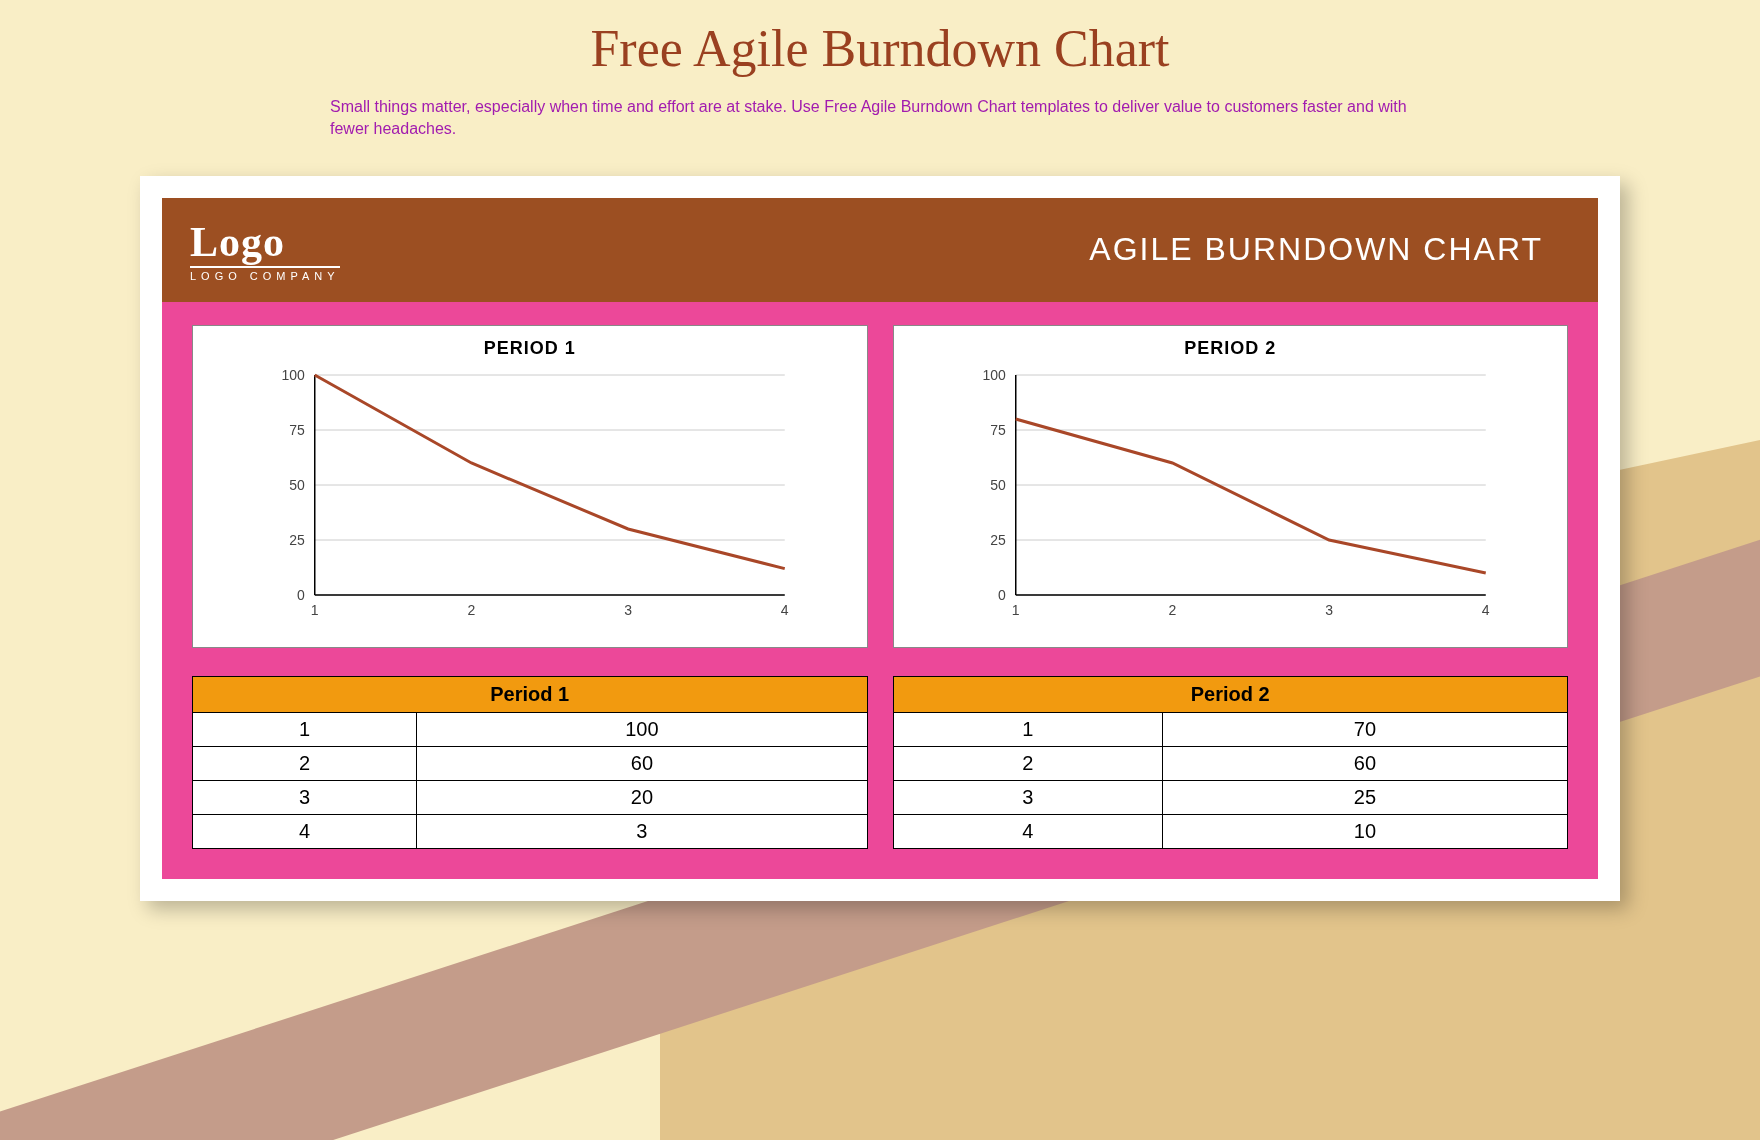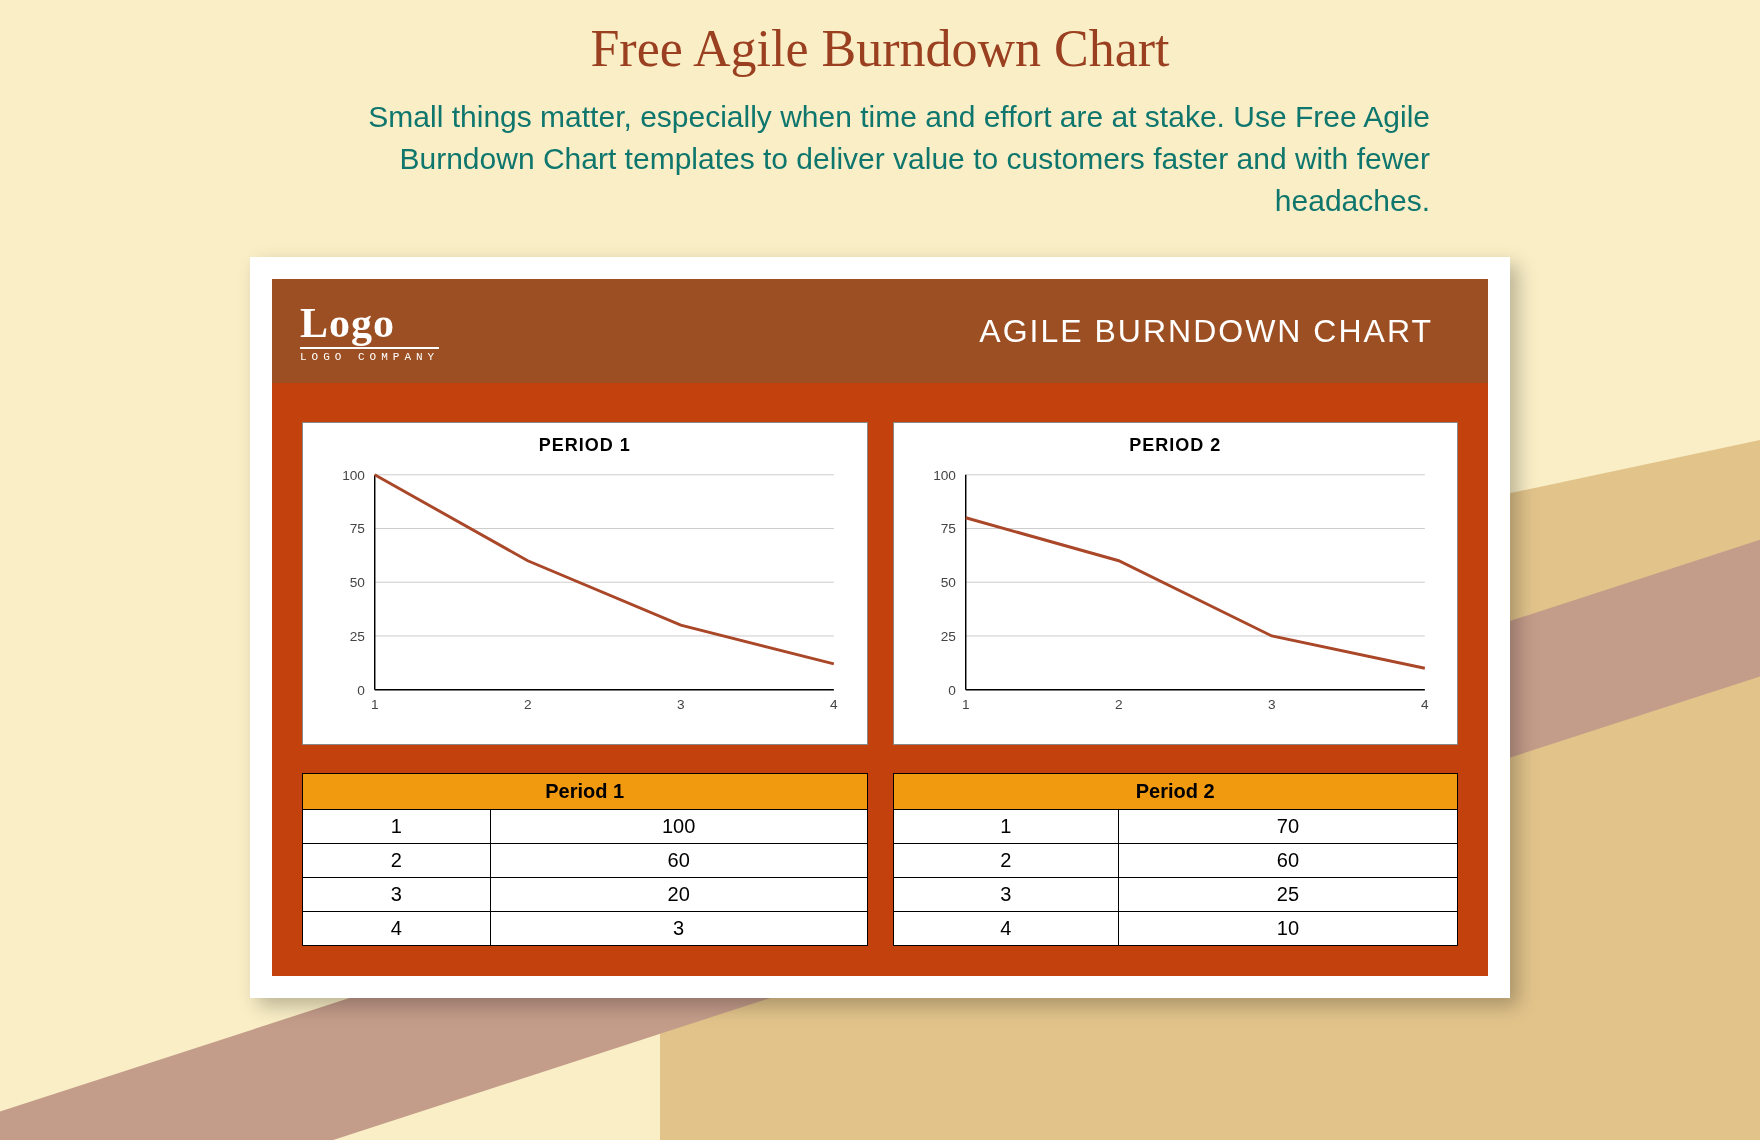--- a/index.html
+++ b/index.html
@@ -32,33 +32,33 @@
       transform-origin: center;
     }
     .page-title {
       text-align: center;
       font-size: 52px;
       color: #9a4020;
       margin-top: 19px;
       font-weight: normal;
     }
     .page-subtitle {
-      text-align: right;
-      font-size: 30px;
-      color: #0f766e;
+      text-align: left;
+      font-size: 16px;
+      color: #a21caf;
       margin-top: 18px;
       line-height: 1.4;
       font-family: -apple-system, 'Segoe UI', Arial, sans-serif;
       max-width: 1100px;
       margin-left: auto;
       margin-right: auto;
     }
     .card {
       position: relative;
-      width: 1260px;
+      width: 1480px;
       margin: 35px auto 0;
       background: #fff;
       box-shadow: 8px 8px 18px rgba(0,0,0,0.25);
       z-index: 10;
     }
     .card-inner {
       padding: 22px;
     }
     .header-bar {
       background: #9c4f22;
@@ -77,34 +77,34 @@
       letter-spacing: 1px;
     }
     .logo-underline {
       border-top: 2px solid #fff;
       margin-top: 0px;
       padding-top: 2px;
     }
     .logo-company {
       font-size: 11px;
       letter-spacing: 5px;
-      font-family: Liberation Mono, monospace;
+      font-family: Liberation Sans, sans-serif;
       text-transform: uppercase;
     }
     .header-title {
       color: #fff;
       font-size: 32px;
       font-family: Arial, sans-serif;
       letter-spacing: 2px;
       font-weight: normal;
       margin-left: 48px;
     }
     .content {
-      background: #c2410c;
-      padding: 39px 30px 30px;
+      background: #ec4899;
+      padding: 23px 30px 30px;
     }
     .charts-row {
       display: flex;
       gap: 25px;
     }
     .chart-box {
       flex: 1;
       background: #fff;
       border: 1px solid #888;
       padding: 12px 18px 18px;

